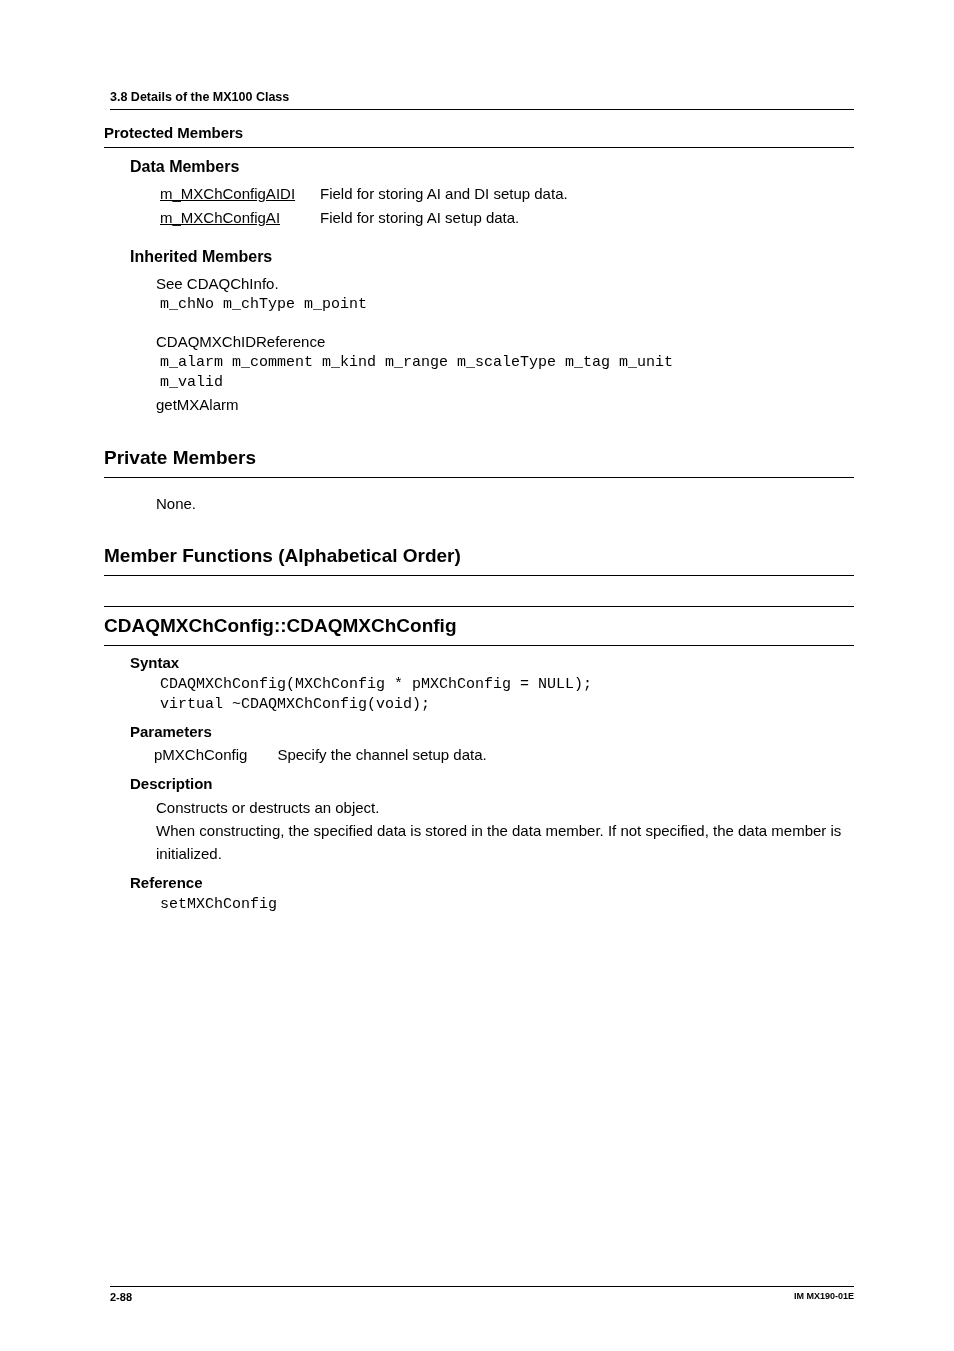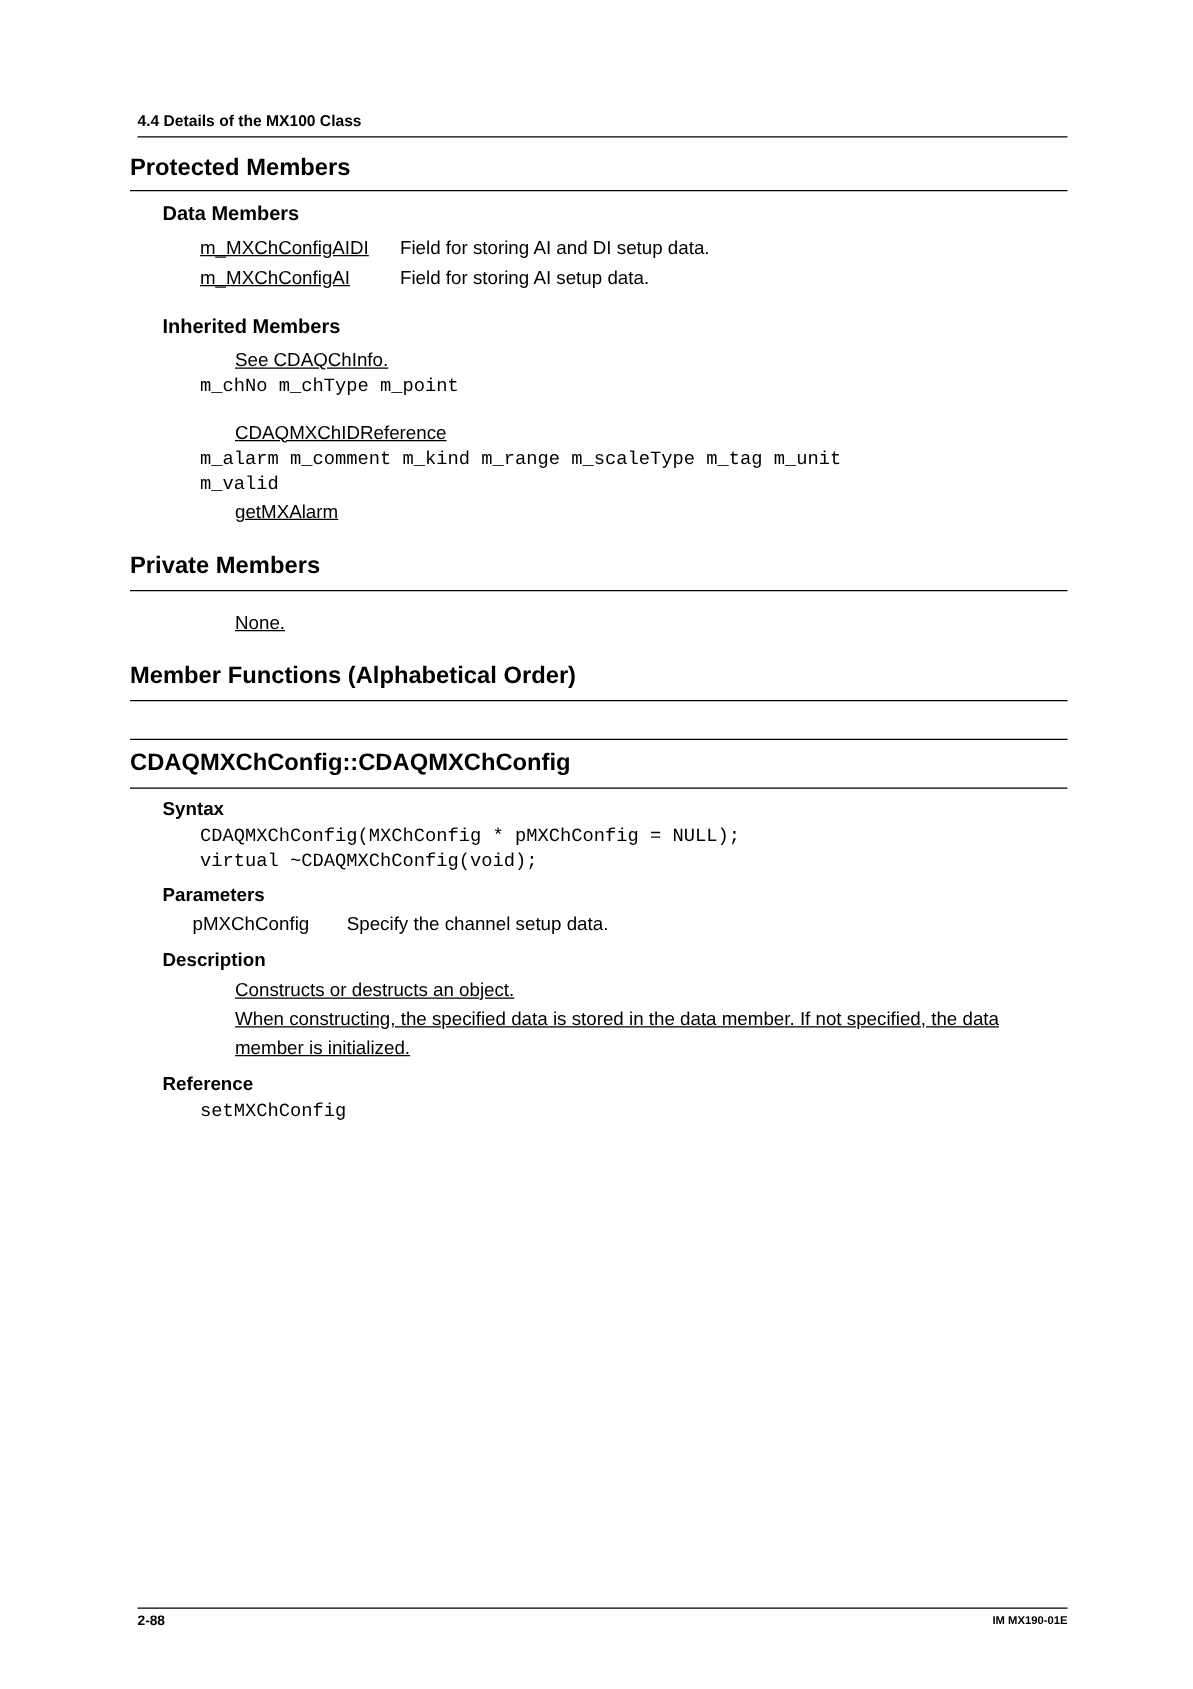--- a/index.html
+++ b/index.html
@@ -17,34 +17,34 @@
     padding: 90px 100px 60px 110px;
   }
   .page-header {
     font-size: 12.5px;
     font-weight: bold;
     padding-bottom: 5px;
     border-bottom: 1.5px solid #000;
     margin-bottom: 14px;
   }
   .h2 {
-    font-size: 19px;
+    font-size: 15px;
     font-weight: bold;
     border-bottom: 1.5px solid #000;
     padding-bottom: 6px;
     margin-top: 8px;
     margin-bottom: 10px;
     margin-left: -6px;
   }
   .h2-big {
     font-size: 19px;
     font-weight: bold;
     border-bottom: 1.5px solid #000;
     padding-bottom: 8px;
-    margin-top: 20px;
+    margin-top: 30px;
     margin-bottom: 14px;
     margin-left: -6px;
   }
   .h2-classref {
     font-size: 19px;
     font-weight: bold;
     border-top: 1.5px solid #000;
     border-bottom: 1.5px solid #000;
     padding-top: 8px;
     padding-bottom: 8px;
@@ -60,24 +60,23 @@
     margin-left: 20px;
   }
   .h4 {
     font-size: 15px;
     font-weight: bold;
     margin-top: 8px;
     margin-bottom: 4px;
     margin-left: 20px;
   }
   .body-indent {
-    margin-left: 78px;
+    margin-left: 46px;
     font-size: 15px;
     line-height: 1.55;
-    text-decoration: underline;
   }
   .member-table {
     margin-left: 50px;
     font-size: 15px;
     line-height: 1.6;
     border-collapse: collapse;
   }
   .member-table td {
     padding-right: 20px;
     vertical-align: top;
@@ -119,21 +118,21 @@
     font-weight: bold;
     gap: 33px;
   }
   .footer .right {
     font-size: 9px;
   }
 </style>
 </head>
 <body>
 
-<div class="page-header">4.4  Details of the MX100 Class</div>
+<div class="page-header">3.8  Details of the MX100 Class</div>
 
 <div class="h2">Protected Members</div>
 
 <div class="h3">Data Members</div>
 
 <table class="member-table">
   <tbody>
       <tr>
     <td>m_MXChConfigAIDI</td>
     <td>Field for storing AI and DI setup data.</td>

